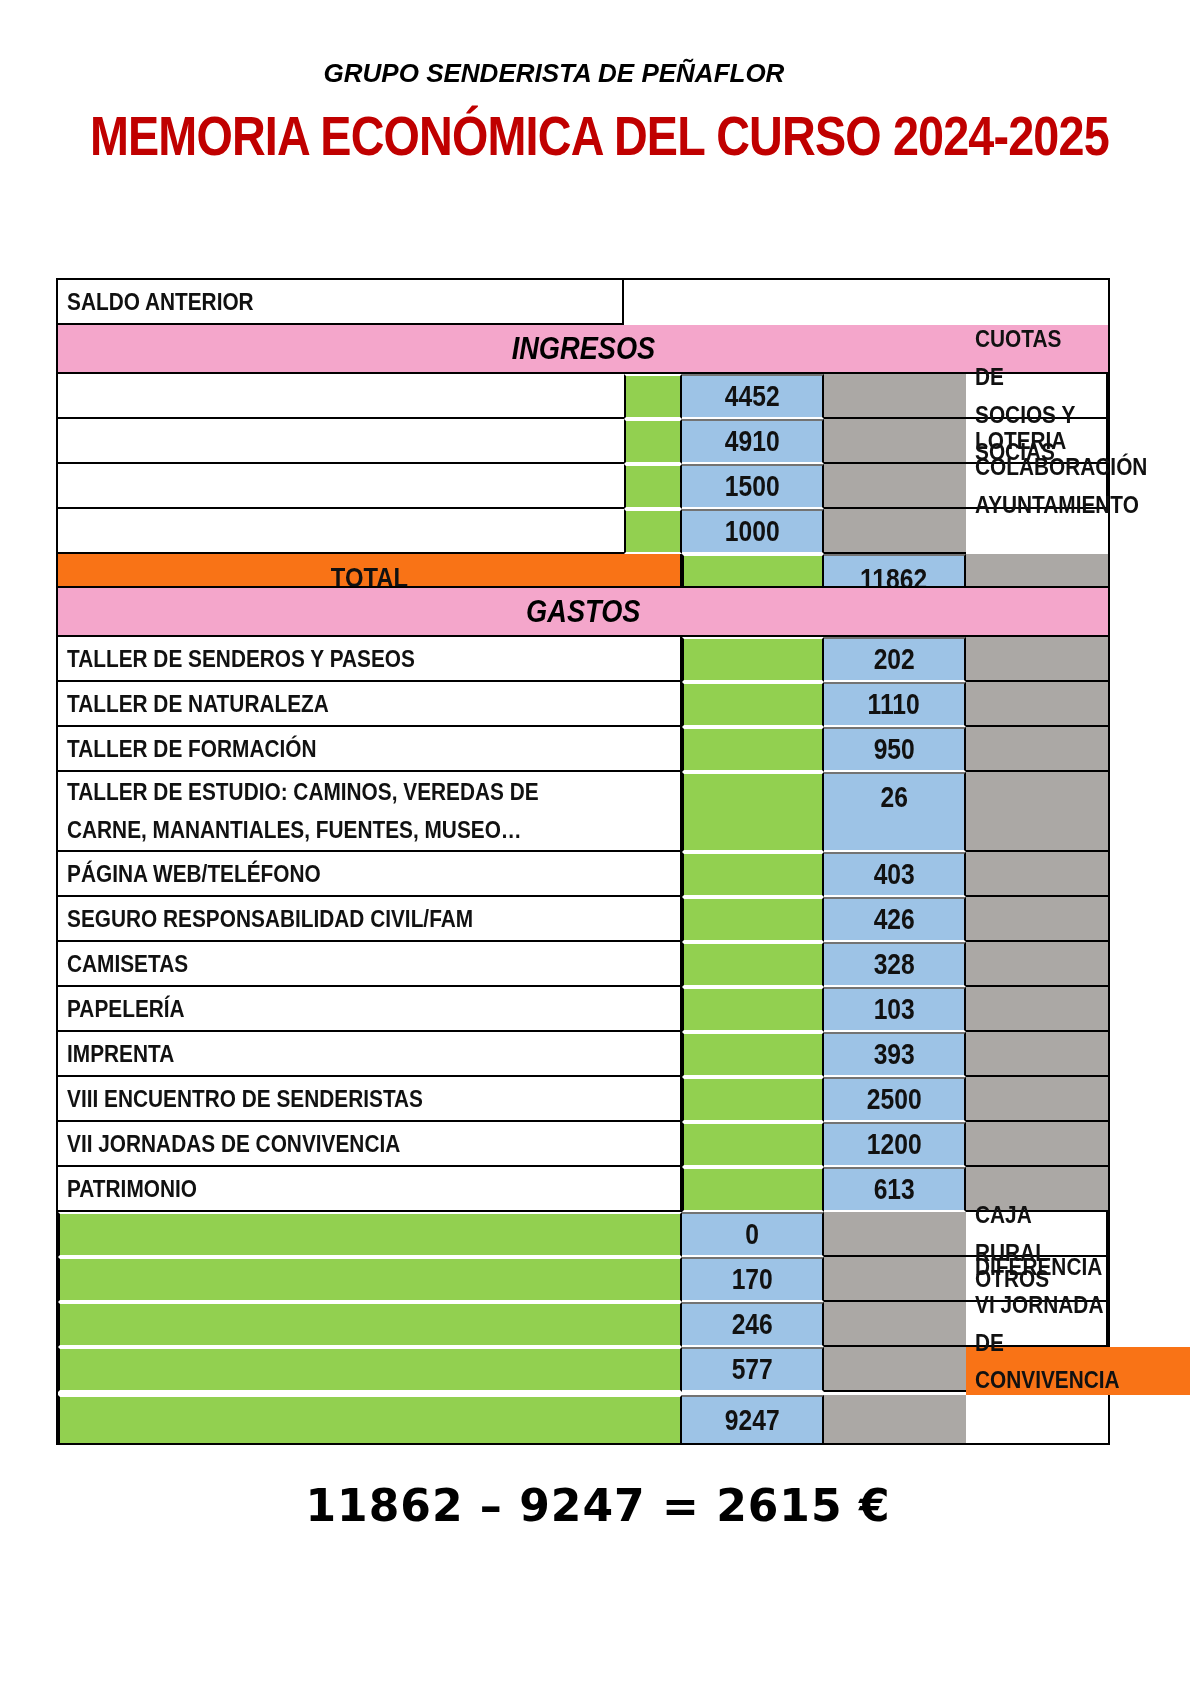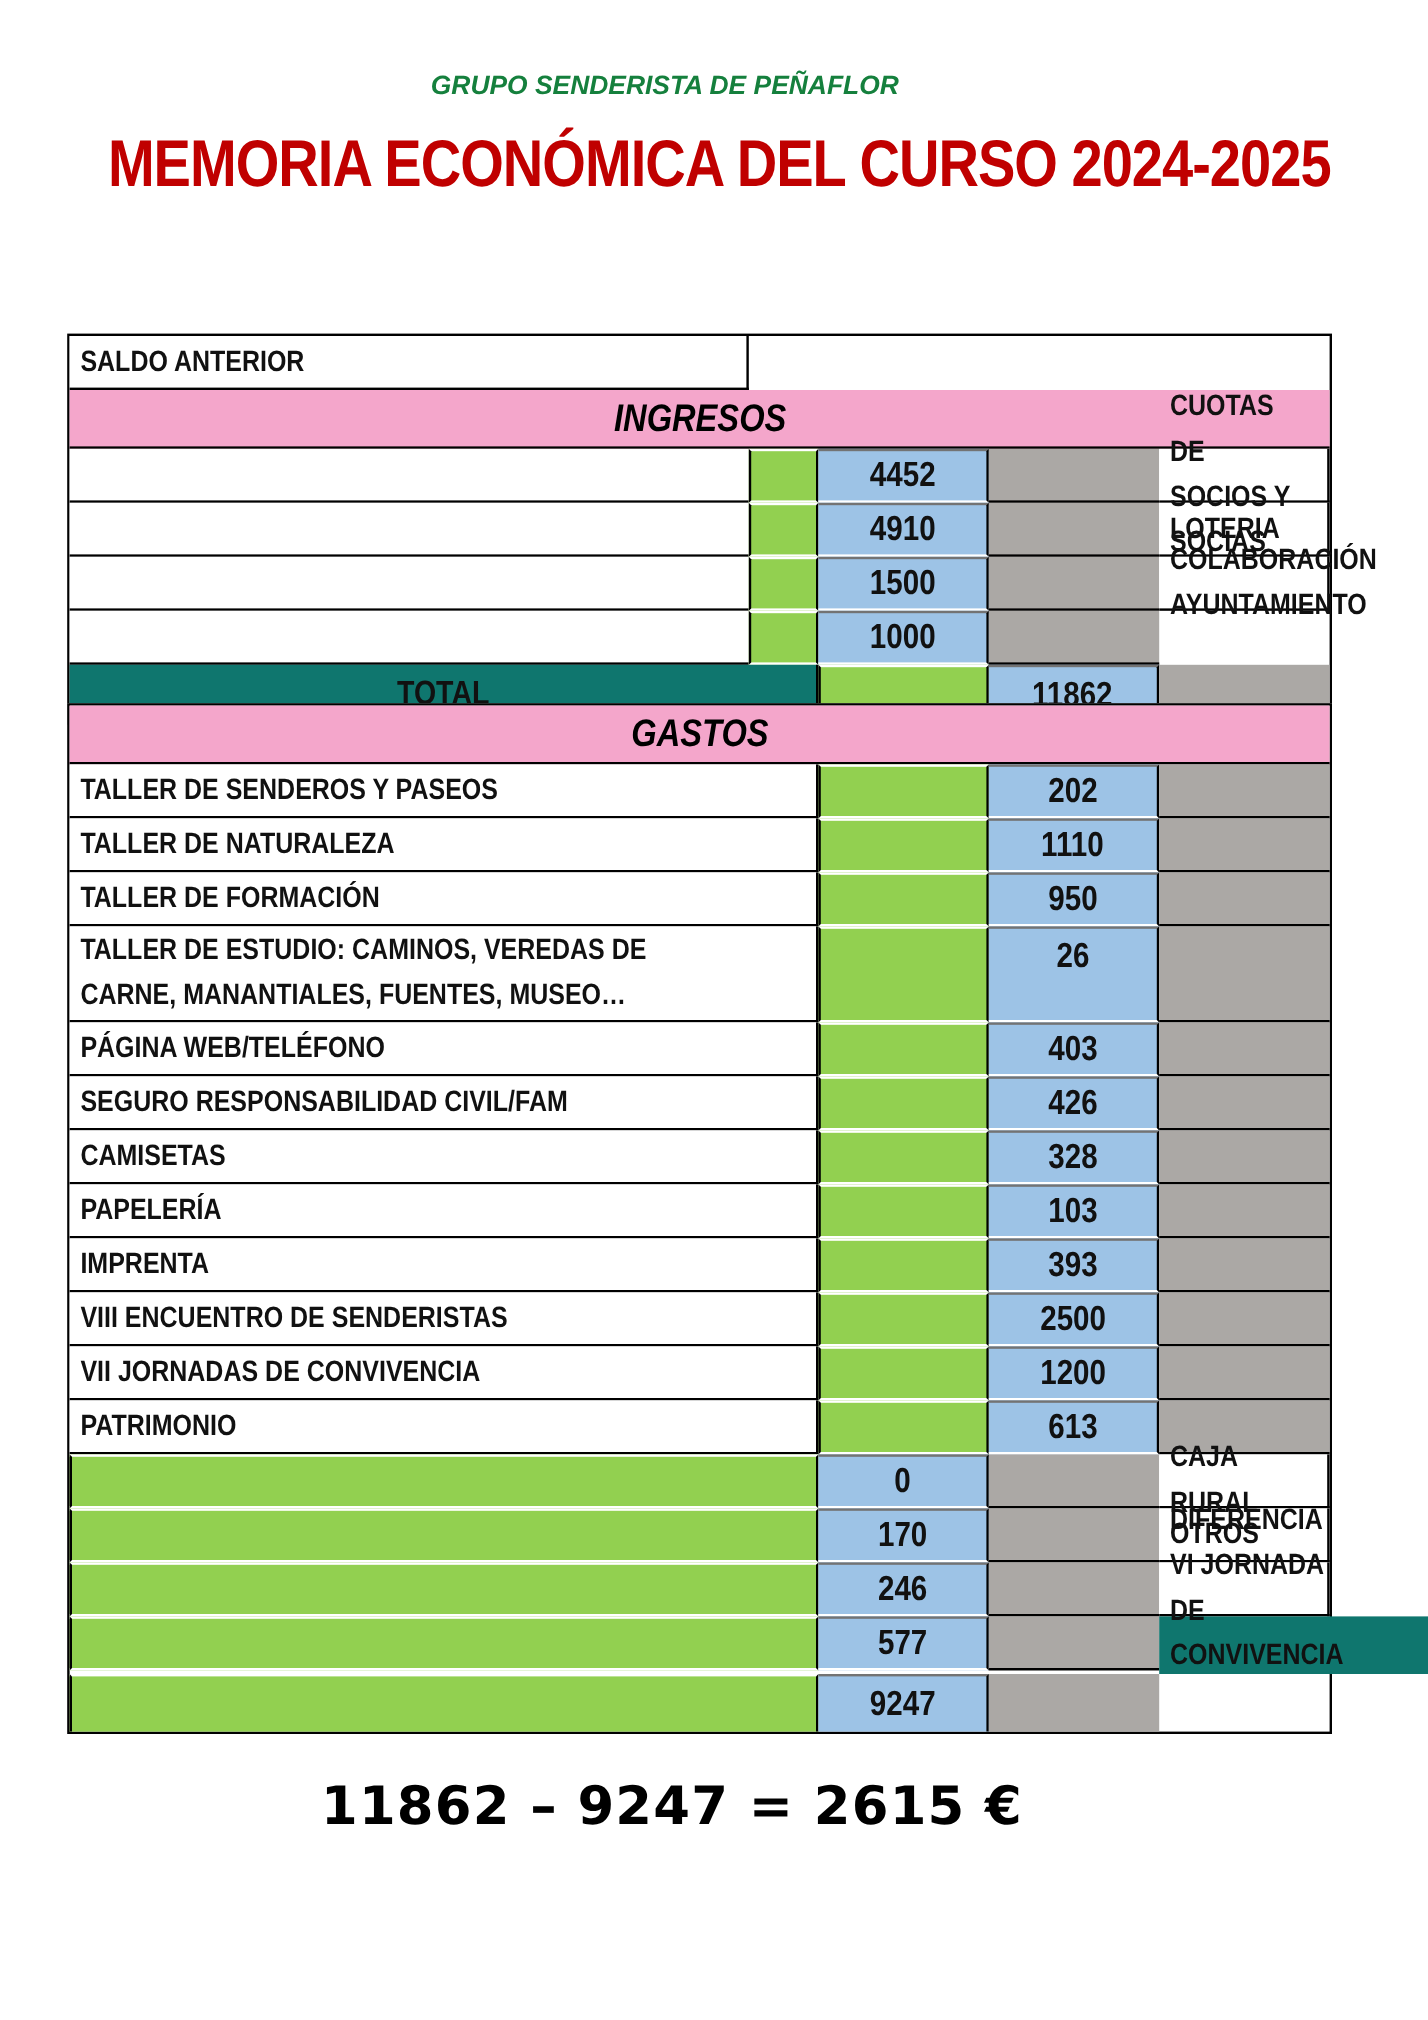--- a/index.html
+++ b/index.html
@@ -6,21 +6,21 @@
   body{
     width:1190px;height:1683px;position:relative;background:#ffffff;
     font-family:"Liberation Sans", sans-serif;color:#111;overflow:hidden;
   }
   
   .cx{display:inline-block;transform:scaleX(0.85);transform-origin:50% 50%;}
   .cl{display:inline-block;transform:scaleX(0.85);transform-origin:0 50%;}
 
   .subtitle{
     position:absolute;top:58px;left:0;width:1108px;text-align:center;
-    font-size:22px;font-weight:bold;font-style:italic;color:#15803d;
+    font-size:26px;font-weight:bold;font-style:italic;color:#000000;
   }
   .title{
     position:absolute;top:104px;left:0;width:1190px;text-align:center;
     font-size:55px;font-weight:bold;color:#C00000;letter-spacing:-1px;white-space:nowrap;
   }
 
   .fin-table{
     position:absolute;left:56px;width:1050px;
     border:2.5px solid #000;display:grid;background:#fff;
   }
@@ -49,29 +49,29 @@
   }
   .gry{background:#ABA8A5;border-bottom:2px solid #000;}
 
   .h80{height:80px;}
   .h48{height:48px;}
   .vtop{align-items:flex-start;padding-top:7px;}
 
   
   .tot{border-bottom:none;}
   .tot-lbl{
-    background:#0f766e;border-right:2px solid #000;padding-left:0;
+    background:#f97316;border-right:2px solid #000;padding-left:0;
     justify-content:center;font-weight:bold;font-size:28px;
   }
   .tot-lbl-gastos{justify-content:flex-start;padding-left:408px;}
 
   .formula{
     position:absolute;top:1480px;left:0;width:1120px;text-align:center;
     font-family:"DejaVu Sans", sans-serif;font-weight:bold;font-size:44px;color:#000;
-    letter-spacing:1px;white-space:nowrap;
+    letter-spacing:1px;white-space:nowrap;padding-left:38px;
   }
 </style>
 </head>
 <body>
 
 <div class="subtitle"><span>GRUPO SENDERISTA DE PEÑAFLOR</span></div>
 <div class="title"><span class="cx">MEMORIA ECONÓMICA DEL CURSO 2024-2025</span></div>
 
 <div class="fin-table t-ingresos">
   <div class="cell lbl">

